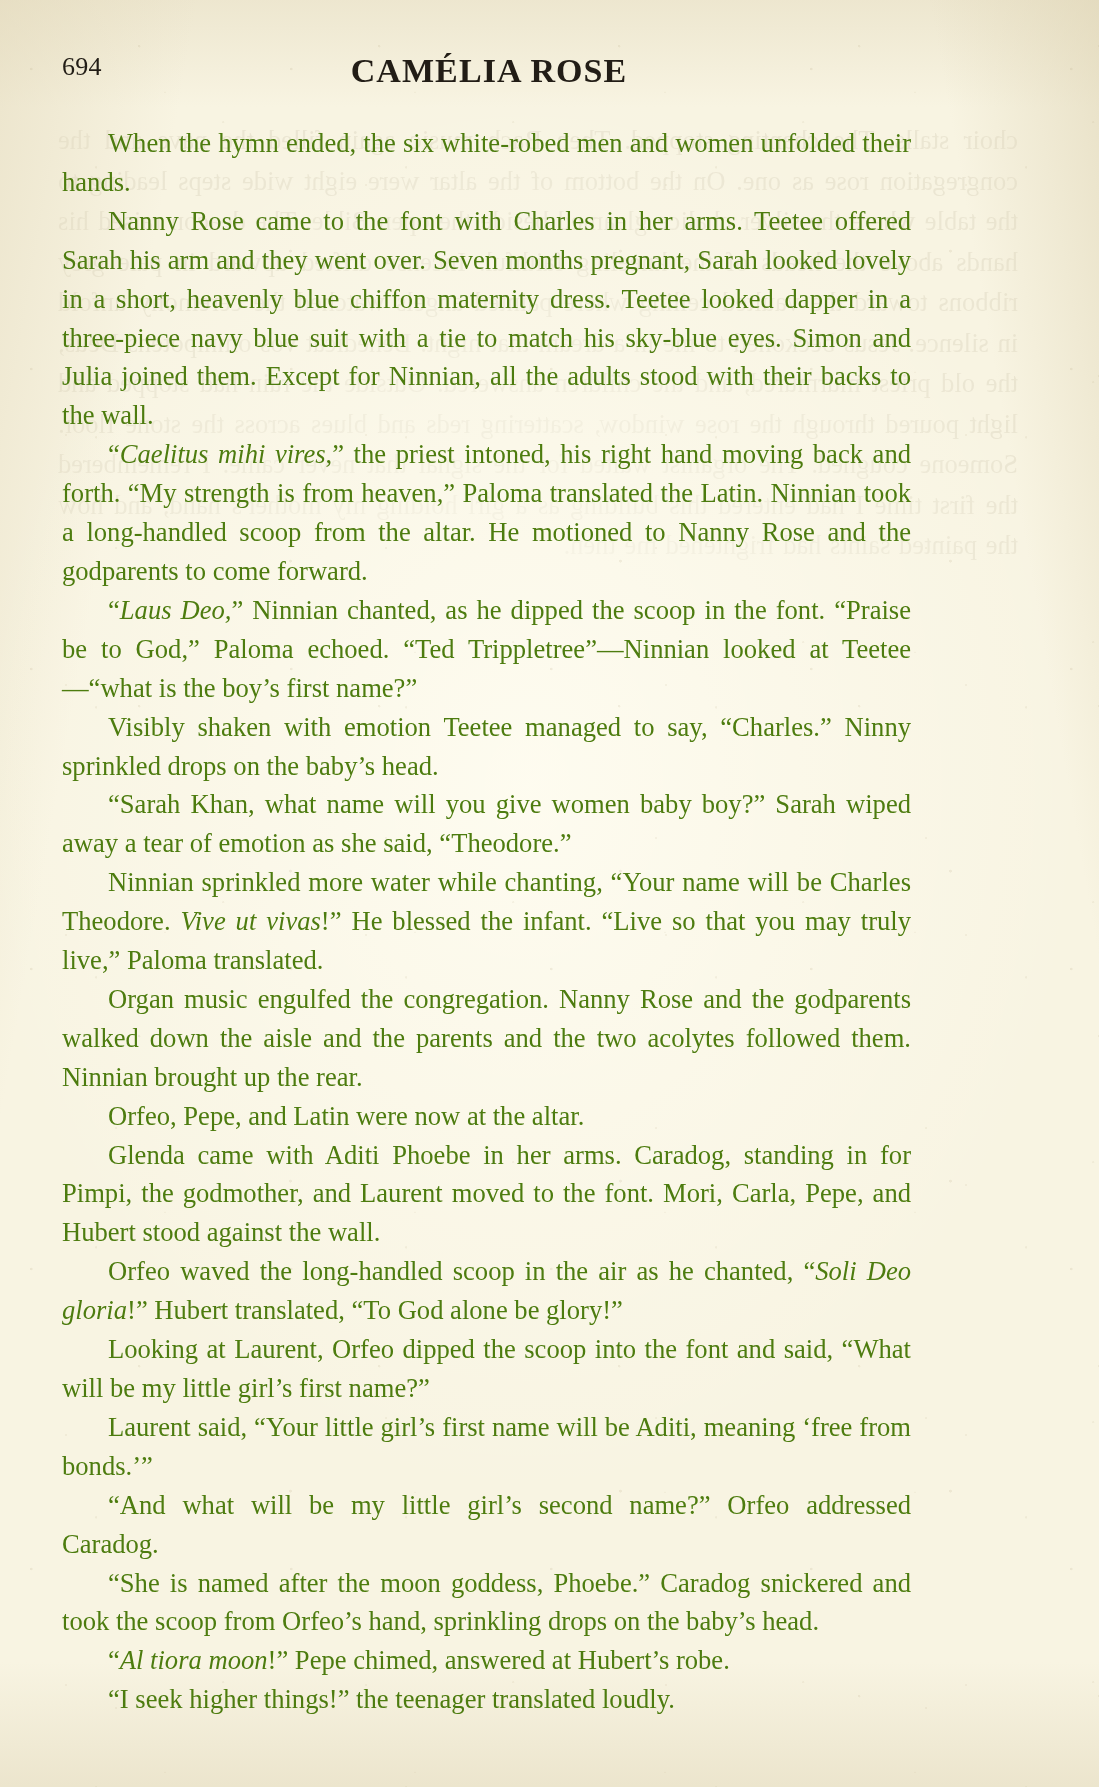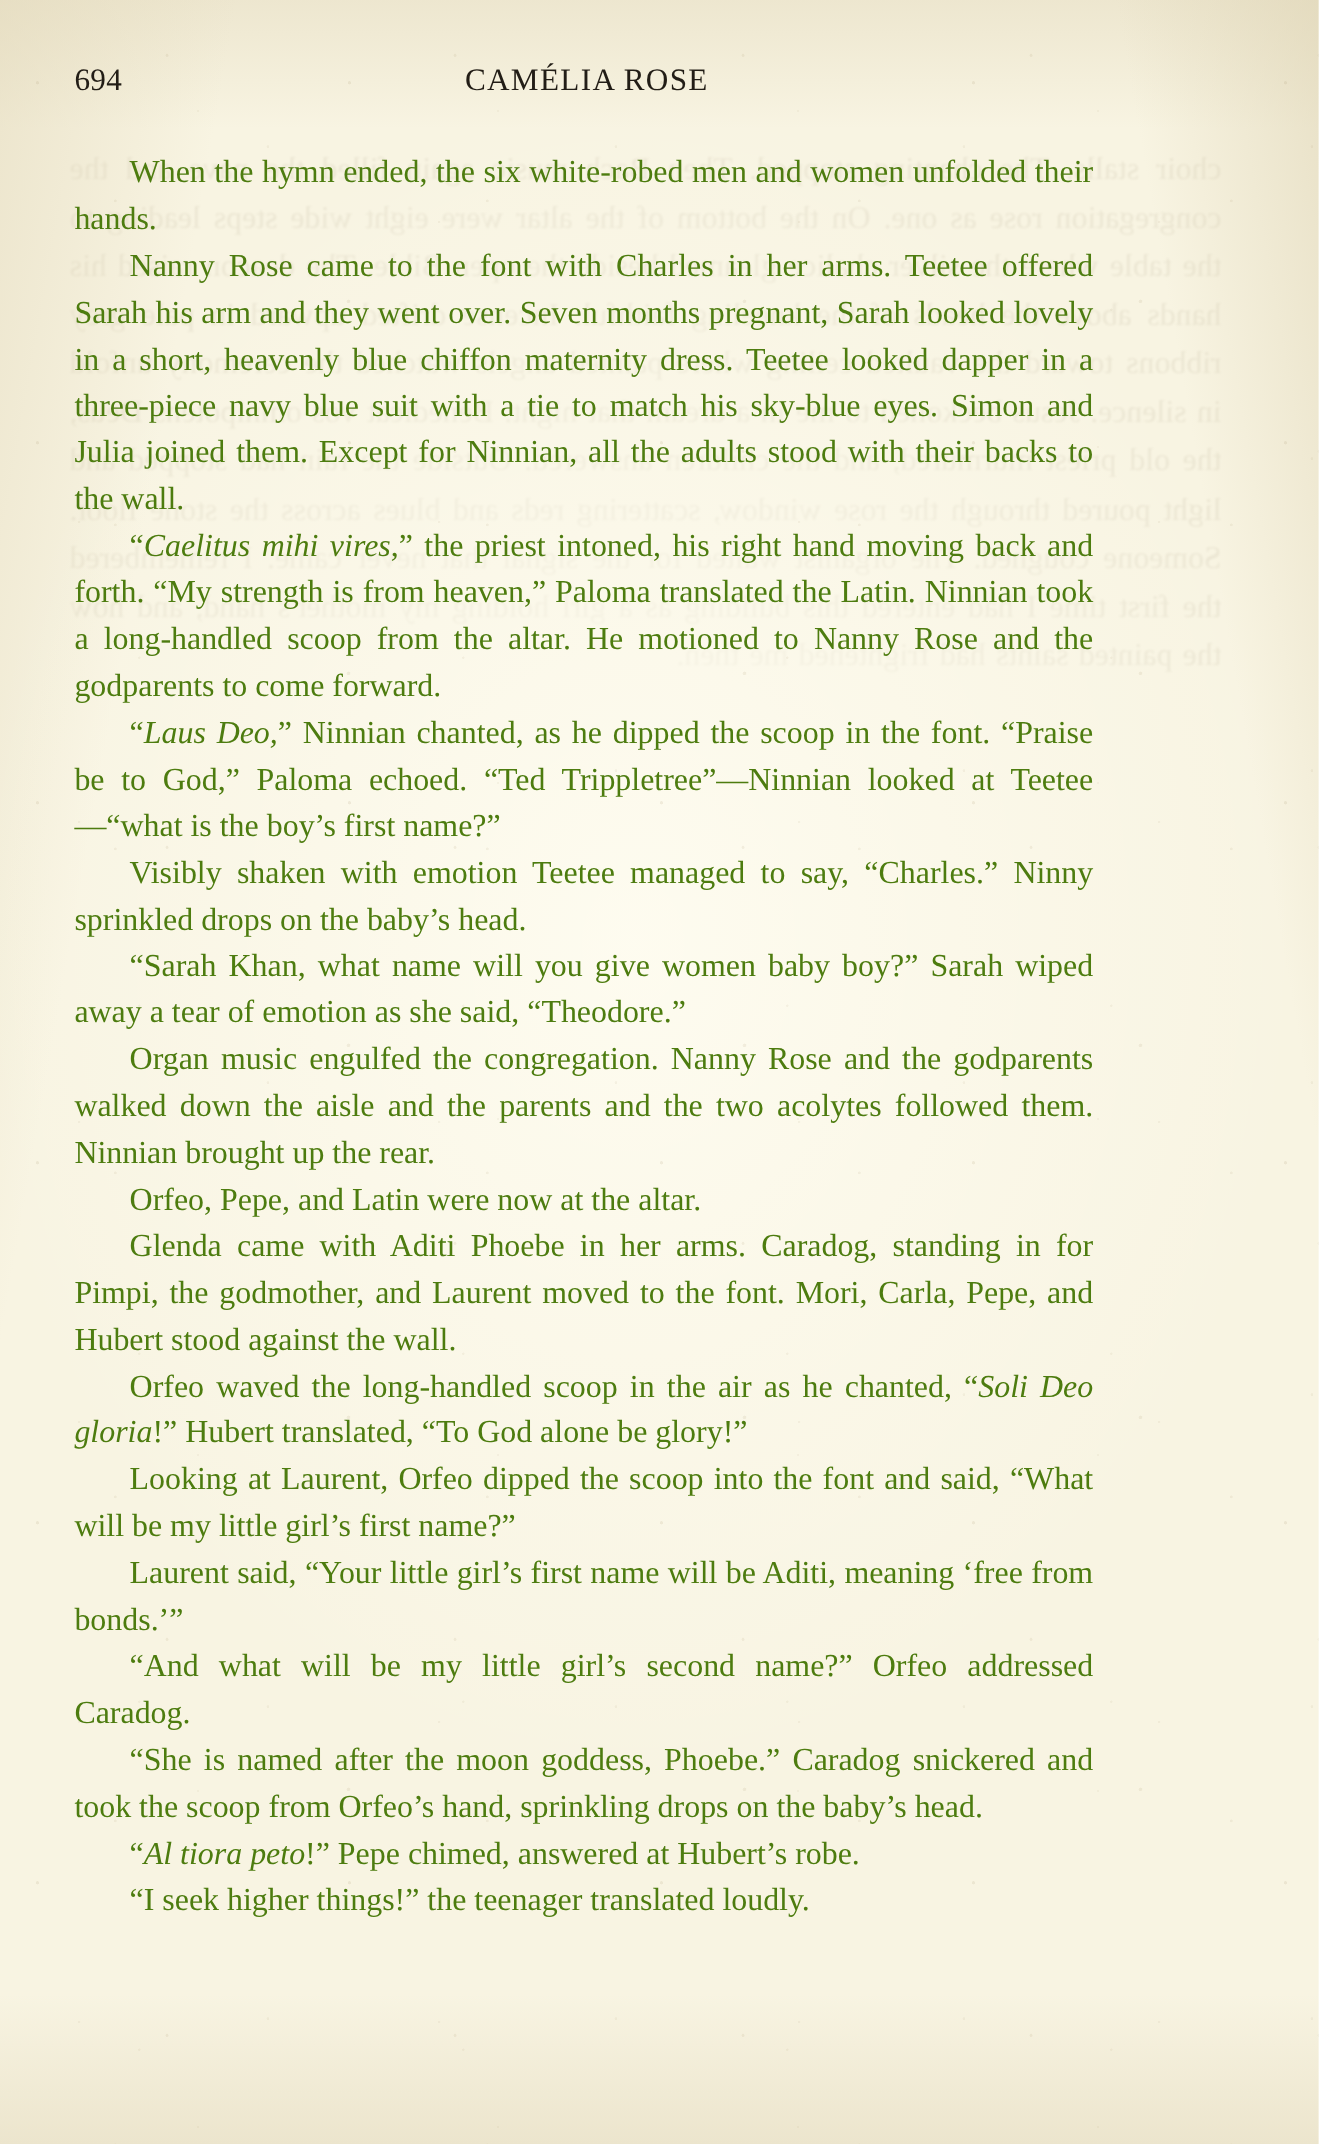--- a/index.html
+++ b/index.html
@@ -92,23 +92,24 @@
     top: 0;
     font-size: 26px;
     letter-spacing: 0.3px;
   }
   .book-title {
     position: absolute;
     left: 0;
     right: 0;
     top: 0;
     text-align: center;
-    font-size: 26px;
+    font-size: 34px;
     letter-spacing: 1.1px;
     padding-right: 66px;
+    font-weight: bold;
   }
 
   .body-text {
     position: absolute;
     left: 62px;
     top: 124px;
     width: 849px;
     color: #4d7c0f;
     font-size: 26.6px;
     line-height: 38.9px;
@@ -145,26 +146,27 @@
       <span class="book-title">CAMÉLIA ROSE</span>
     </div>
 
     <div class="body-text">
         <p><span>When the hymn ended, the six white-robed men and women unfolded their hands.</span></p>
         <p><span>Nanny Rose came to the font with Charles in her arms. Teetee offered Sarah his arm and they went over. Seven months pregnant, Sarah looked lovely in a short, heavenly blue chiffon maternity dress. Teetee looked dapper in a three-piece navy blue suit with a tie to match his sky-blue eyes. Simon and Julia joined them. Except for Ninnian, all the adults stood with their backs to the wall.</span></p>
         <p><span>“</span><em>Caelitus mihi vires</em><span>,” the priest intoned, his right hand moving back and forth. “My strength is from heaven,” Paloma translated the Latin. Ninnian took a long-handled scoop from the altar. He motioned to Nanny Rose and the godparents to come forward.</span></p>
         <p><span>“</span><em>Laus Deo,</em><span>” Ninnian chanted, as he dipped the scoop in the font. “Praise be to God,” Paloma echoed. “Ted Trippletree”—Ninnian looked at Teetee—“what is the boy’s first name?”</span></p>
         <p><span>Visibly shaken with emotion Teetee managed to say, “Charles.” Ninny sprinkled drops on the baby’s head.</span></p>
         <p><span>“Sarah Khan, what name will you give women baby boy?” Sarah wiped away a tear of emotion as she said, “Theodore.”</span></p>
+        <p><span>Ninnian sprinkled more water while chanting, “Your name will be Charles Theodore. </span><em>Vive ut vivas</em><span>!” He blessed the infant. “Live so that you may truly live,” Paloma translated.</span></p>
         <p><span>Organ music engulfed the congregation. Nanny Rose and the godparents walked down the aisle and the parents and the two acolytes followed them. Ninnian brought up the rear.</span></p>
         <p><span>Orfeo, Pepe, and Latin were now at the altar.</span></p>
         <p><span>Glenda came with Aditi Phoebe in her arms. Caradog, standing in for Pimpi, the godmother, and Laurent moved to the font. Mori, Carla, Pepe, and Hubert stood against the wall.</span></p>
         <p><span>Orfeo waved the long-handled scoop in the air as he chanted, “</span><em>Soli Deo gloria</em><span>!” Hubert translated, “To God alone be glory!”</span></p>
         <p><span>Looking at Laurent, Orfeo dipped the scoop into the font and said, “What will be my little girl’s first name?”</span></p>
         <p><span>Laurent said, “Your little girl’s first name will be Aditi, meaning ‘free from bonds.’”</span></p>
         <p><span>“And what will be my little girl’s second name?” Orfeo addressed Caradog.</span></p>
         <p><span>“She is named after the moon goddess, Phoebe.” Caradog snickered and took the scoop from Orfeo’s hand, sprinkling drops on the baby’s head.</span></p>
-        <p><span>“</span><em>Al tiora peto</em><span>!” Pepe chimed, answered at Hubert’s robe.</span></p>
+        <p><span>“</span><em>Al tiora moon</em><span>!” Pepe chimed, answered at Hubert’s robe.</span></p>
         <p><span>“I seek higher things!” the teenager translated loudly.</span></p>
       </div>
 
   </div>
 </div>
 
 </body></html>

